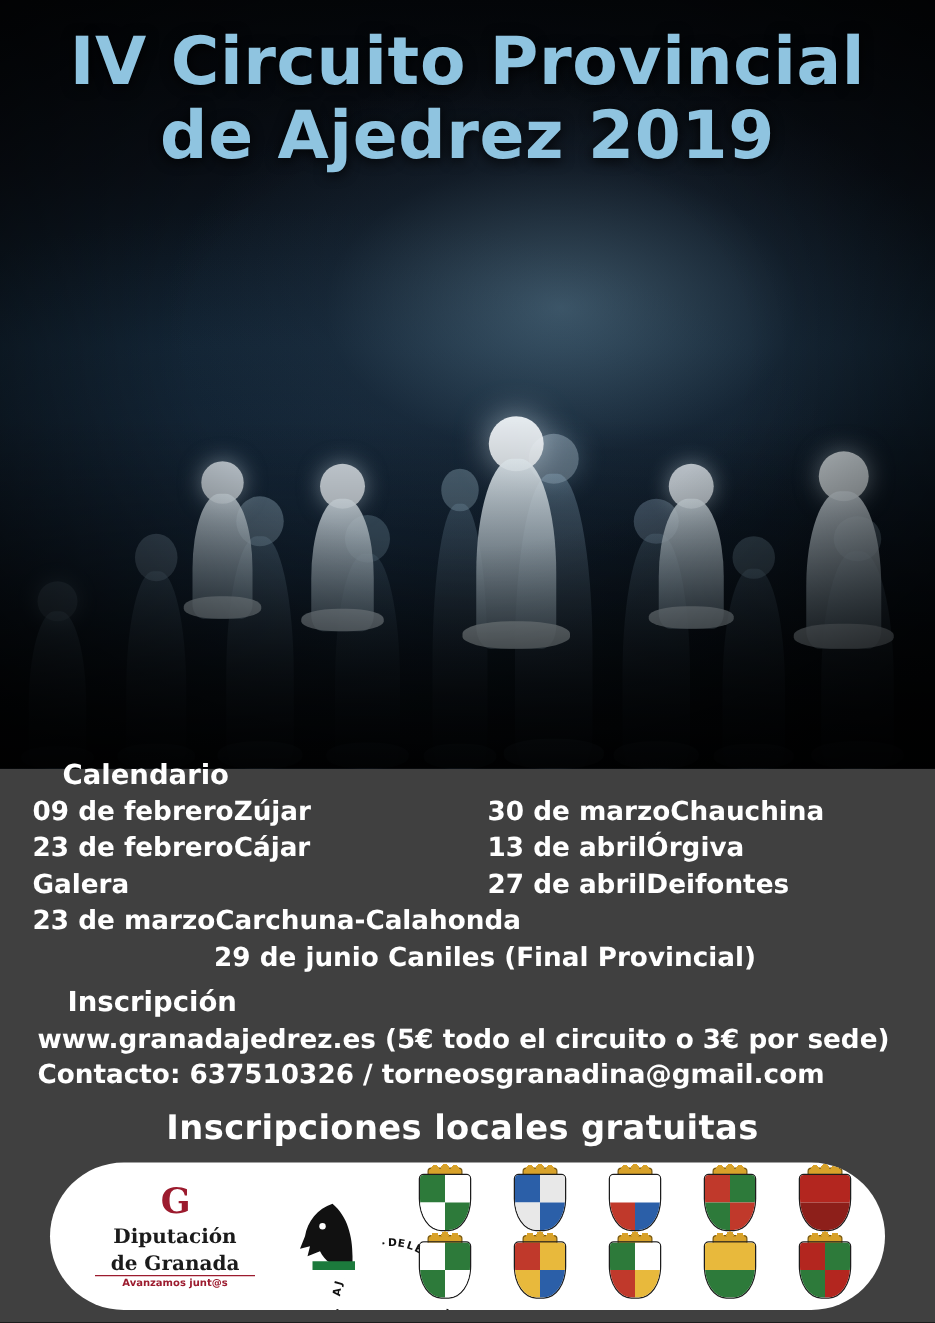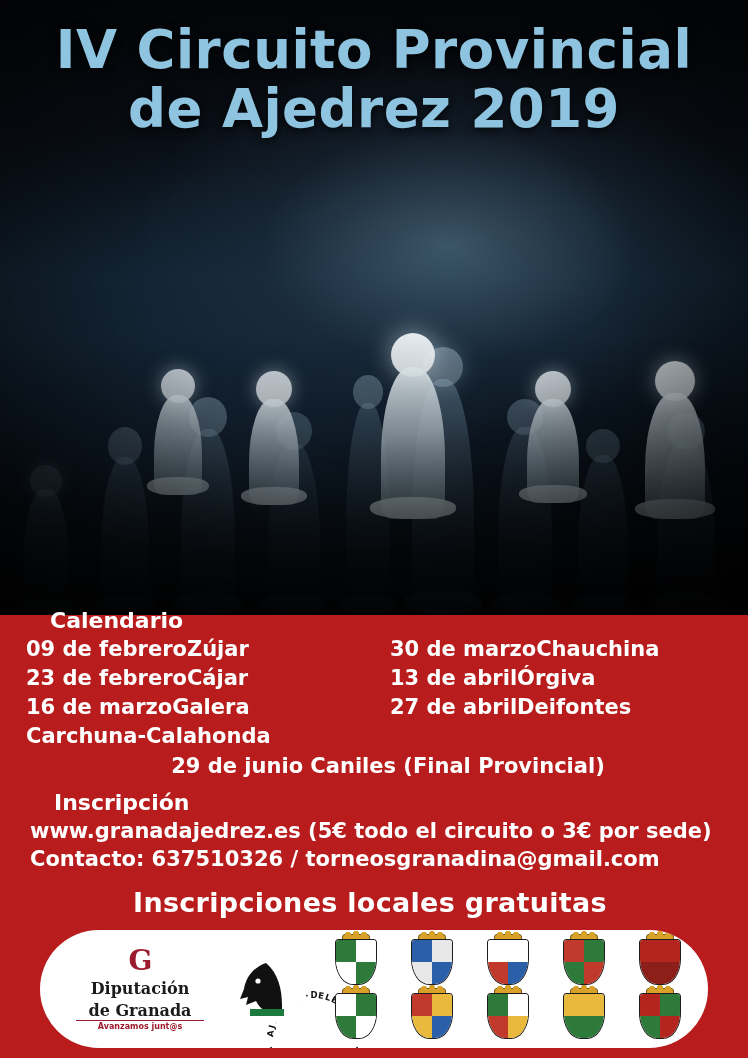--- a/index.html
+++ b/index.html
@@ -7,21 +7,21 @@
     padding: 0;
     background: #000;
   }
   body {
     font-family: "DejaVu Sans", sans-serif;
   }
   #poster {
     position: relative;
     width: 748px;
     height: 1058px;
-    background: #b91c1c;
+    background: #404040;
     overflow: hidden;
   }
 
   
   .photo {
     position: absolute;
     left: 0;
     top: 0;
     width: 748px;
     height: 615px;
@@ -353,29 +353,29 @@
       <div class="cal-cell c-left r2">
         <span>23 de febrero</span>
         <span>Cájar</span>
       </div>
       <div class="cal-cell c-right r2">
         <span>13 de abril</span>
         <span>Órgiva</span>
       </div>
 
       <div class="cal-cell c-left r3">
-        <span>16 de marzo</span>
         <span>Galera</span>
       </div>
       <div class="cal-cell c-right r3">
         <span>27 de abril</span>
         <span>Deifontes</span>
       </div>
 
       <div class="cal-cell c-left r4">
+        <span>23 de marzo</span>
         <span>Carchuna-Calahonda</span>
       </div>
     </div>
 
     <div class="cal-final">29 de junio  Caniles (Final Provincial)</div>
 
     <div class="insc-label">Inscripción</div>
     <div class="insc-line">www.granadajedrez.es (5€ todo el circuito o 3€ por sede)</div>
     <div class="insc-line">Contacto: 637510326 / torneosgranadina@gmail.com</div>
 

